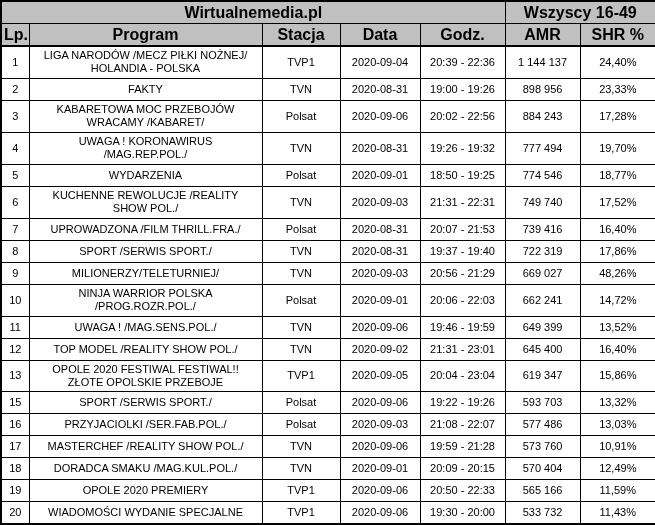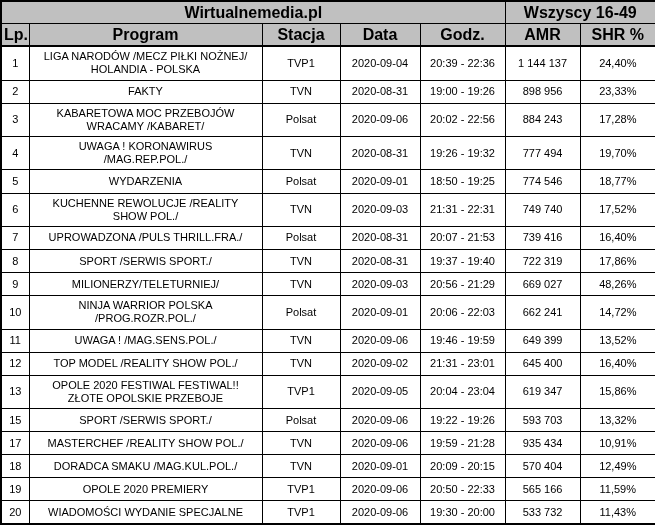--- a/index.html
+++ b/index.html
@@ -138,21 +138,21 @@
           <td>6</td>
           <td>KUCHENNE REWOLUCJE /REALITY<br>SHOW POL./</td>
           <td>TVN</td>
           <td>2020-09-03</td>
           <td>21:31 - 22:31</td>
           <td>749 740</td>
           <td>17,52%</td>
         </tr>
         <tr>
           <td>7</td>
-          <td>UPROWADZONA /PULS THRILL.FRA./</td>
+          <td>UPROWADZONA /FILM THRILL.FRA./</td>
           <td>Polsat</td>
           <td>2020-08-31</td>
           <td>20:07 - 21:53</td>
           <td>739 416</td>
           <td>16,40%</td>
         </tr>
         <tr>
           <td>8</td>
           <td>SPORT /SERWIS SPORT./</td>
           <td>TVN</td>
@@ -209,26 +209,35 @@
         <tr>
           <td>15</td>
           <td>SPORT /SERWIS SPORT./</td>
           <td>Polsat</td>
           <td>2020-09-06</td>
           <td>19:22 - 19:26</td>
           <td>593 703</td>
           <td>13,32%</td>
         </tr>
         <tr>
+          <td>16</td>
+          <td>PRZYJACIOLKI /SER.FAB.POL./</td>
+          <td>Polsat</td>
+          <td>2020-09-03</td>
+          <td>21:08 - 22:07</td>
+          <td>577 486</td>
+          <td>13,03%</td>
+        </tr>
+        <tr>
           <td>17</td>
           <td>MASTERCHEF /REALITY SHOW POL./</td>
           <td>TVN</td>
           <td>2020-09-06</td>
           <td>19:59 - 21:28</td>
-          <td>935 434</td>
+          <td>573 760</td>
           <td>10,91%</td>
         </tr>
         <tr>
           <td>18</td>
           <td>DORADCA SMAKU /MAG.KUL.POL./</td>
           <td>TVN</td>
           <td>2020-09-01</td>
           <td>20:09 - 20:15</td>
           <td>570 404</td>
           <td>12,49%</td>

